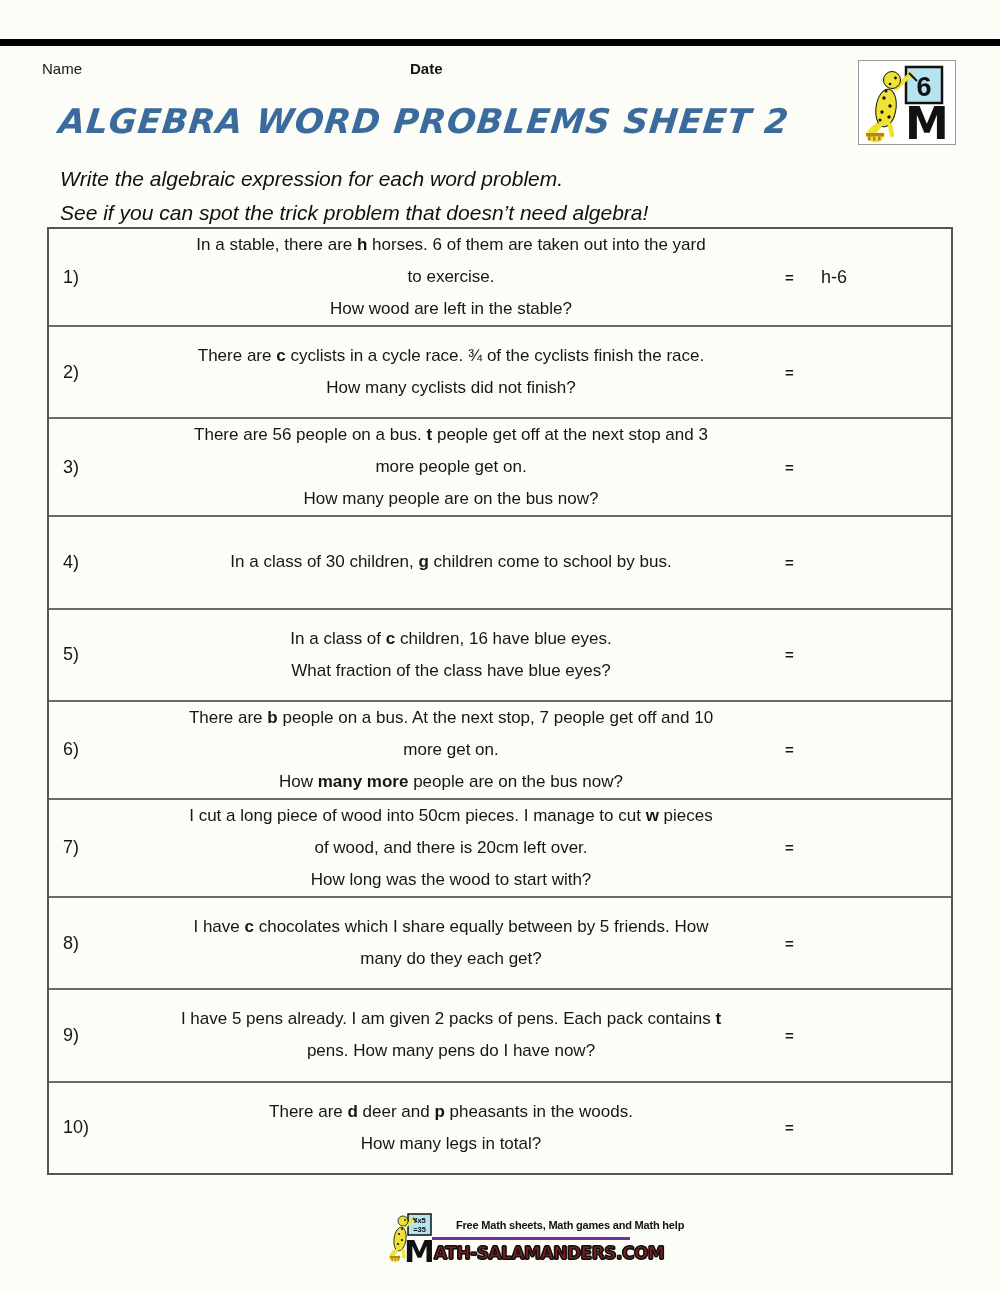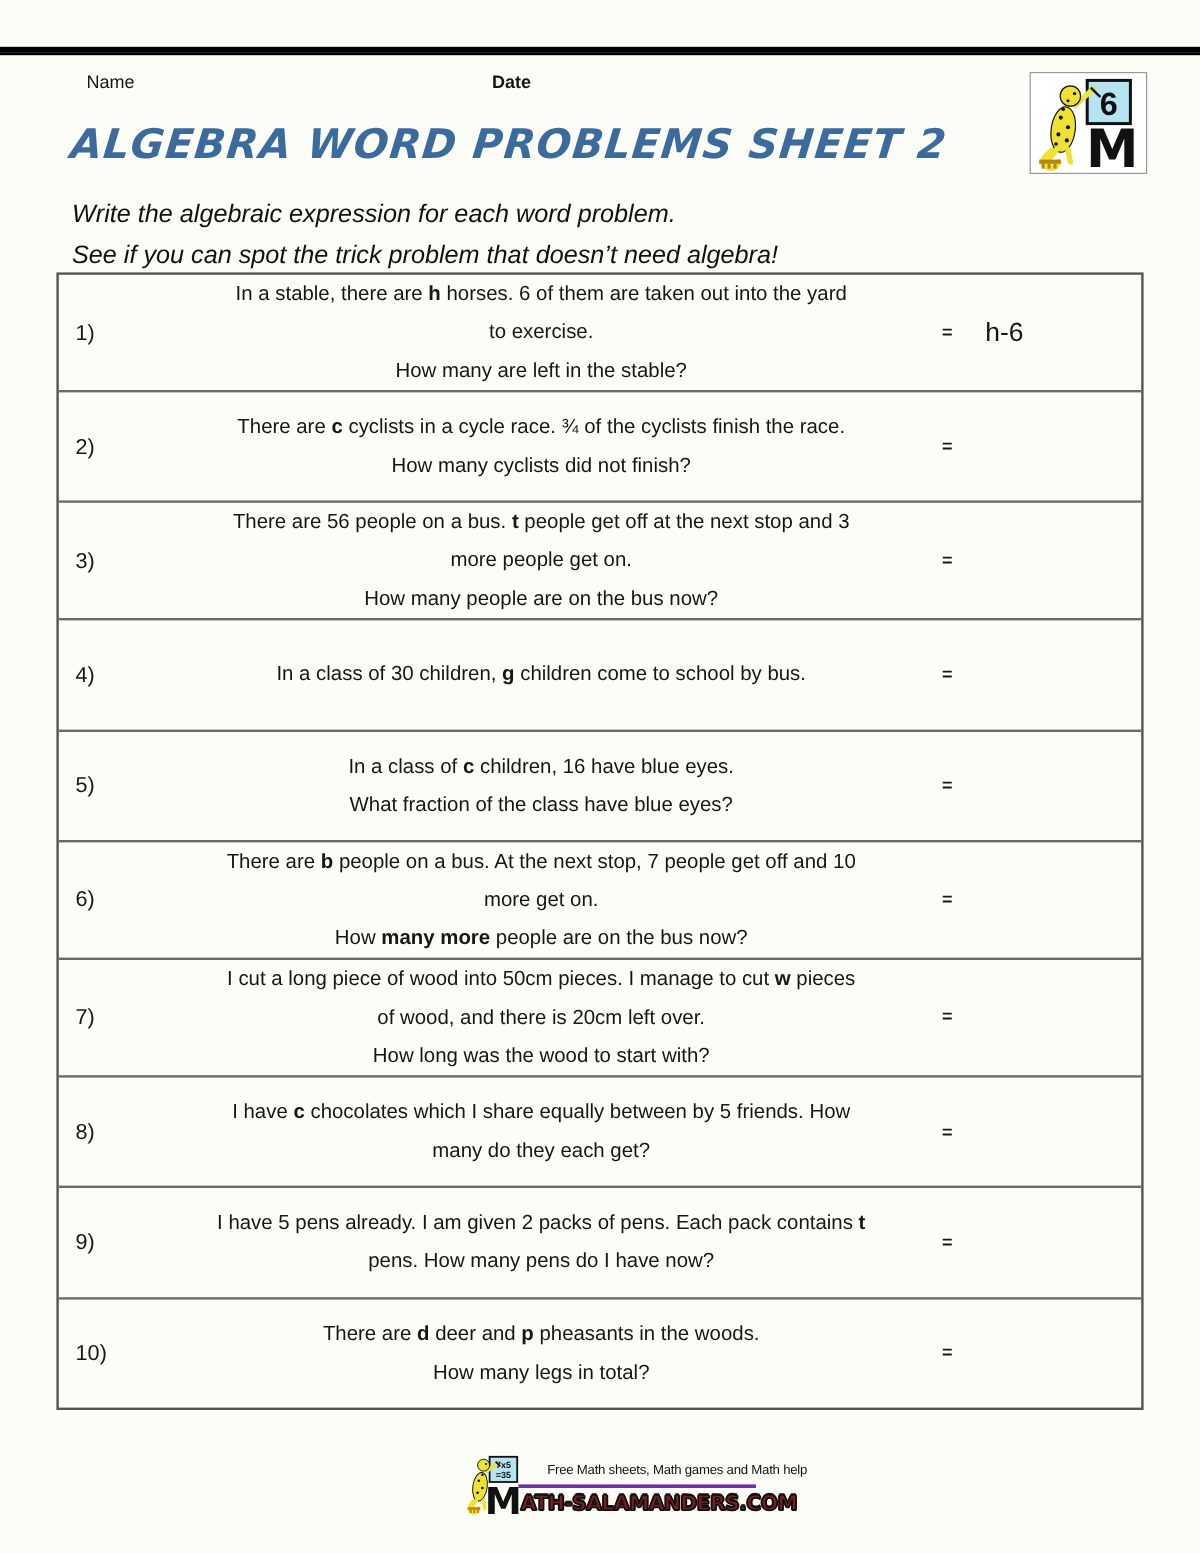--- a/index.html
+++ b/index.html
@@ -8,21 +8,21 @@
     --salamander_yellow:#f0e235;
   }
   *{margin:0;padding:0;box-sizing:border-box;}
   html,body{background:#fff;}
   .page{
     position:relative;width:1000px;height:1294px;background:var(--bg);
     font-family:"Liberation Sans",sans-serif;color:var(--text);overflow:hidden;
   }
   .top-rule{position:absolute;left:0;top:39px;width:1000px;height:2px;
     border-top:5px solid #000;border-bottom:2px solid #000;}
-  .name-label{position:absolute;left:72px;top:60px;font-size:15px;font-weight:500;}
+  .name-label{position:absolute;left:42px;top:60px;font-size:15px;font-weight:500;}
   .date-label{position:absolute;left:410px;top:60px;font-size:15px;font-weight:700;}
   .logo-box{position:absolute;left:858px;top:60px;width:98px;height:85px;
     background:#fff;border:1px solid #999;}
   .page-title{
     position:absolute;left:57px;top:101px;font-family:"DejaVu Sans",sans-serif;
     font-style:italic;font-weight:700;font-size:34px;letter-spacing:1px;
     color:var(--title_blue);transform:skewX(-6deg);transform-origin:left bottom;
     white-space:nowrap;
   }
   .instructions{position:absolute;left:60px;top:162px;font-style:italic;
@@ -31,24 +31,24 @@
     position:absolute;left:47px;top:227px;width:906px;height:948px;
     border:2px solid var(--outer_gray);display:flex;flex-direction:column;background:var(--bg);
   }
   .prow{flex:1;display:flex;border-top:2px solid var(--border_gray);}
   .prow:first-child{border-top:none;}
   .pnum{width:68px;display:flex;align-items:center;padding-left:14px;font-size:18px;}
   .ptext{flex:1;display:flex;flex-direction:column;justify-content:center;
     font-size:17px;line-height:32px;align-items:center;}
   .ptext b{font-weight:700;}
   .peq{width:36px;display:flex;align-items:center;font-size:15px;font-weight:700;}
-  .pans{width:130px;display:flex;align-items:center;font-size:22px;}
+  .pans{width:130px;display:flex;align-items:center;font-size:18px;}
   .footer{position:absolute;left:380px;top:1212px;width:250px;height:62px;}
   .footer-logo{position:absolute;left:8px;top:0px;}
-  .tagline{position:absolute;left:54px;top:7px;font-size:11px;font-weight:400;
+  .tagline{position:absolute;left:54px;top:7px;font-size:11px;font-weight:700;
     letter-spacing:-0.2px;color:#111;white-space:nowrap;padding-left:22px;}
   .purple-rule{position:absolute;left:52px;top:25px;width:198px;height:3px;
     background:var(--underline_purple);}
   .wordmark{
     position:absolute;left:54px;top:31px;font-family:"DejaVu Sans",sans-serif;
     font-weight:800;font-size:17px;letter-spacing:-0.5px;color:#7f1d1d;
     -webkit-text-stroke:1.2px #111;
     text-shadow:1px 0 #111,-1px 0 #111,0 1px #111,0 -1px #111;
     white-space:nowrap;
   }
@@ -99,21 +99,21 @@
     <div>Write the algebraic expression for each word problem.</div>
     <div>See if you can spot the trick problem that doesn’t need algebra!</div>
   </div>
 
   <div class="ptable">
       <div class="prow">
         <div class="pnum">1)</div>
         <div class="ptext">
           <div>In a stable, there are <b>h</b> horses. 6 of them are taken out into the yard</div>
           <div>to exercise.</div>
-          <div>How many are left in the stable?</div>
+          <div>How wood are left in the stable?</div>
         </div>
         <div class="peq">=</div>
         <div class="pans">h-6</div>
       </div>
       <div class="prow">
         <div class="pnum">2)</div>
         <div class="ptext">
           <div>There are <b>c</b> cyclists in a cycle race. ¾ of the cyclists finish the race.</div>
           <div>How many cyclists did not finish?</div>
         </div>

